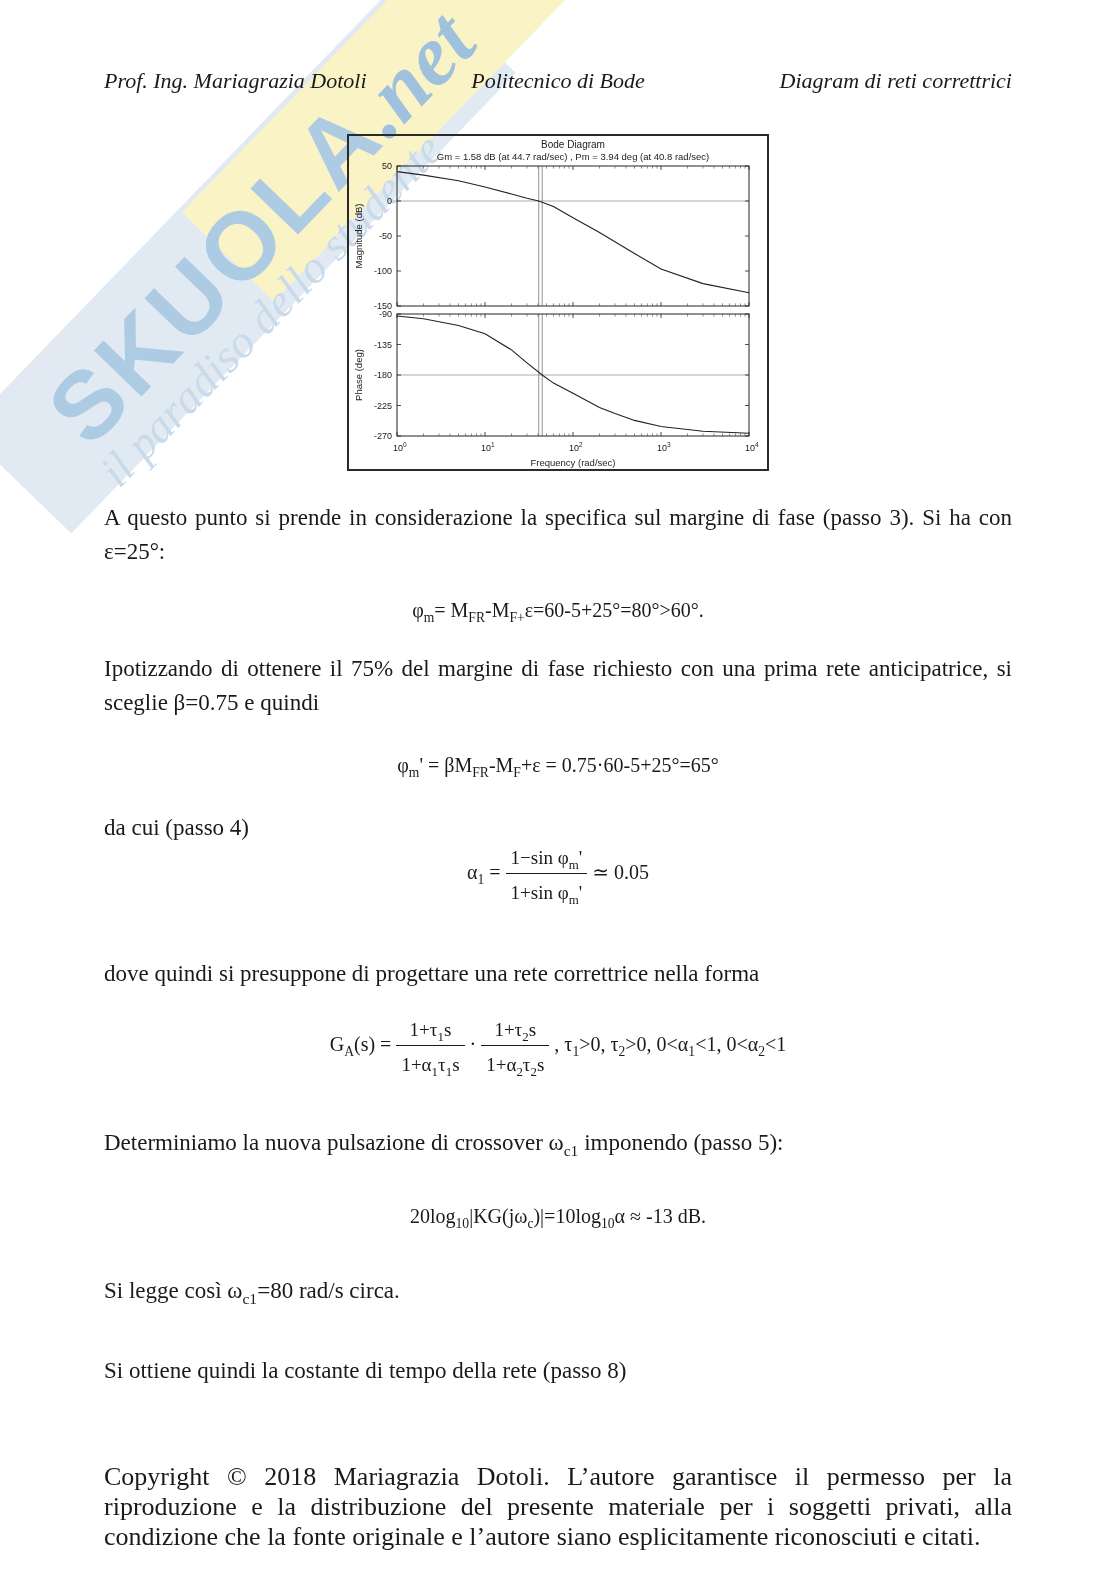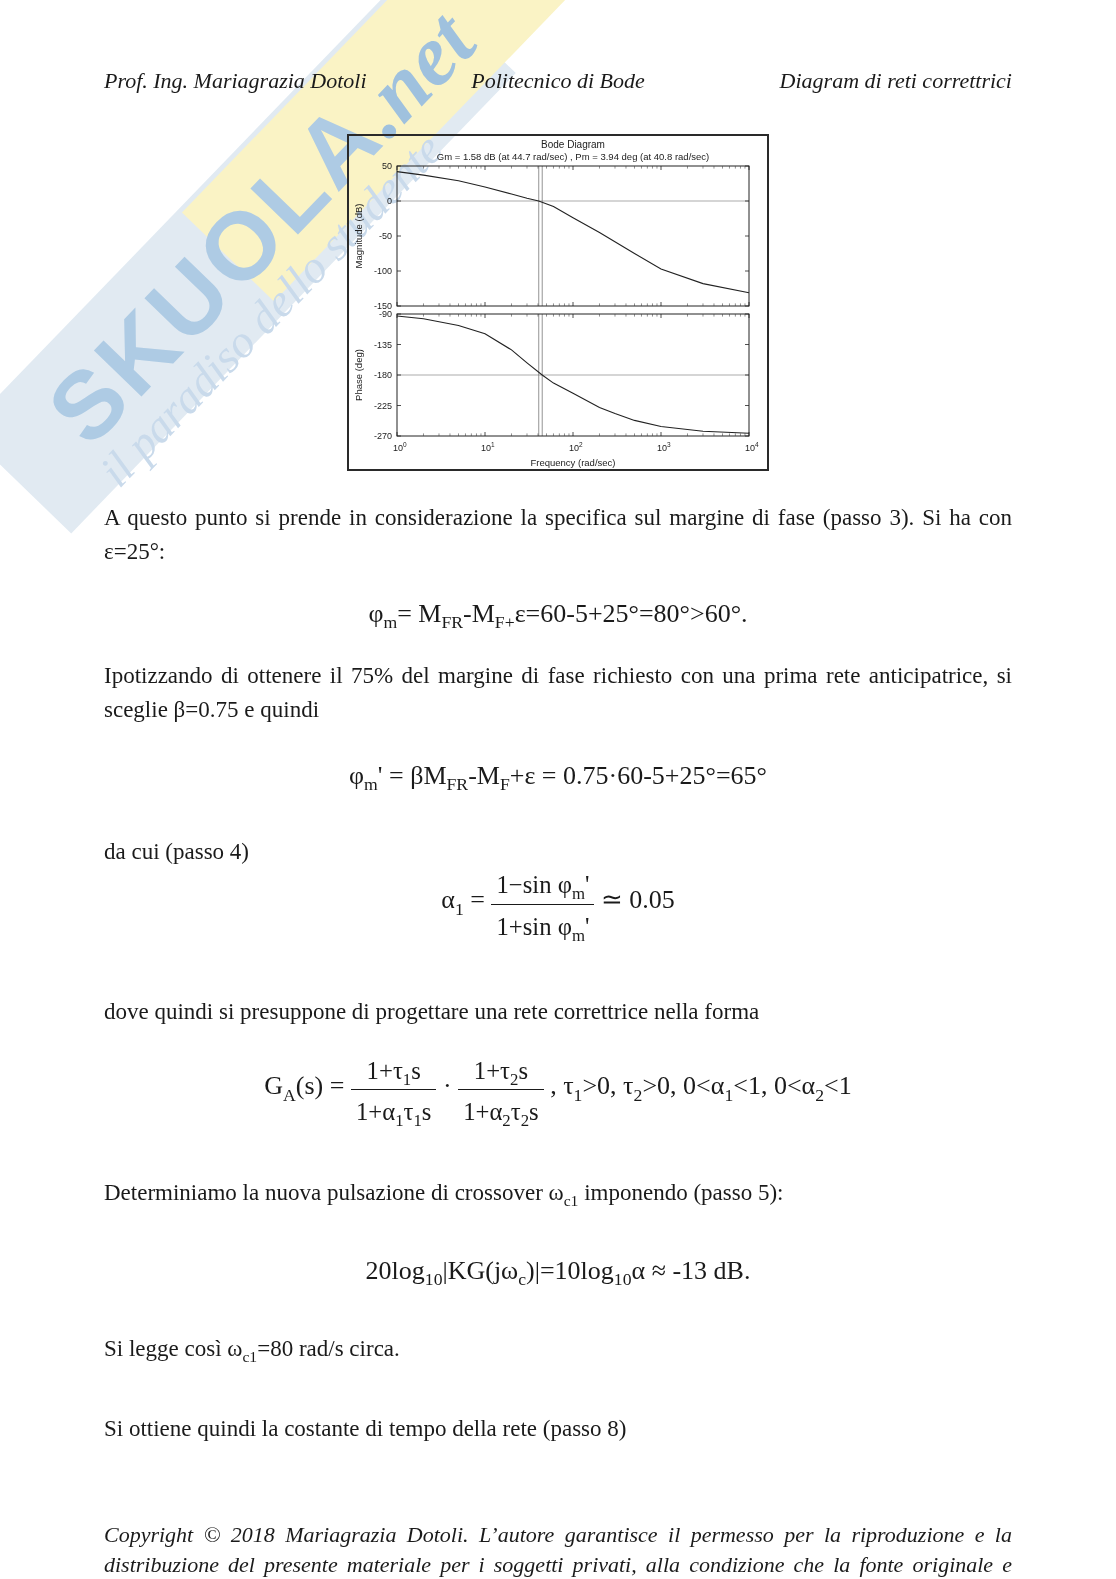--- a/index.html
+++ b/index.html
@@ -24,38 +24,38 @@
   .hdr .h-left{flex:1.2;text-align:left;}
   .hdr .h-center{flex:1;text-align:center;}
   .hdr .h-right{flex:1.2;text-align:right;}
   
   .bode-fig{width:422px;height:337px;margin:40px auto 12px;border:2px solid #2a2a2a;
             background:transparent;box-sizing:border-box;}
   .bode-fig svg{display:block;width:418px;height:333px;}
   
   .para{font-size:23px;line-height:34px;text-align:justify;margin:0;}
   .para.noj{text-align:left;}
-  .formula{font-size:26px;text-align:center;margin:0;}
+  .formula{font-size:20px;text-align:center;margin:0;}
   .frac{display:inline-block;text-align:center;vertical-align:-1.05em;line-height:1.15;font-size:0.95em;}
   .fnum{display:block;padding:0 5px;}
   .fden{display:block;border-top:1.5px solid #1a1a1a;padding:8px 5px;}
   sub{font-size:0.68em;}
   .mt-p1{margin-top:30px;}
   .mt-f1{margin-top:30px;}
   .mt-p2{margin-top:26px;}
   .mt-f2{margin-top:34px;}
-  .mt-p3{margin-top:40px;font-family:Liberation Serif, serif;}
+  .mt-p3{margin-top:30px;font-family:Liberation Serif, serif;}
   .mt-f3{margin-top:2px;}
   .mt-p4{margin-top:42px;}
   .mt-f4{margin-top:28px;}
   .mt-p5{margin-top:38px;}
   .mt-f5{margin-top:38px;}
   .mt-p6{margin-top:42px;}
   .mt-p7{margin-top:38px;}
-  .foot{margin-top:74px;font-style:italic;font-size:22px;line-height:30px;text-align:justify;}
+  .foot{margin-top:74px;font-size:26px;line-height:30px;text-align:justify;}
 </style>
 </head>
 <body>
 
 <div class="page">
 
   <div class="wm">
     <div class="wm-band wm-band-blue"></div>
     <div class="wm-band wm-band-yellow"></div>
     <div class="wm-brand"><span>SKUOLA</span><span class="wm-net">.net</span></div>

